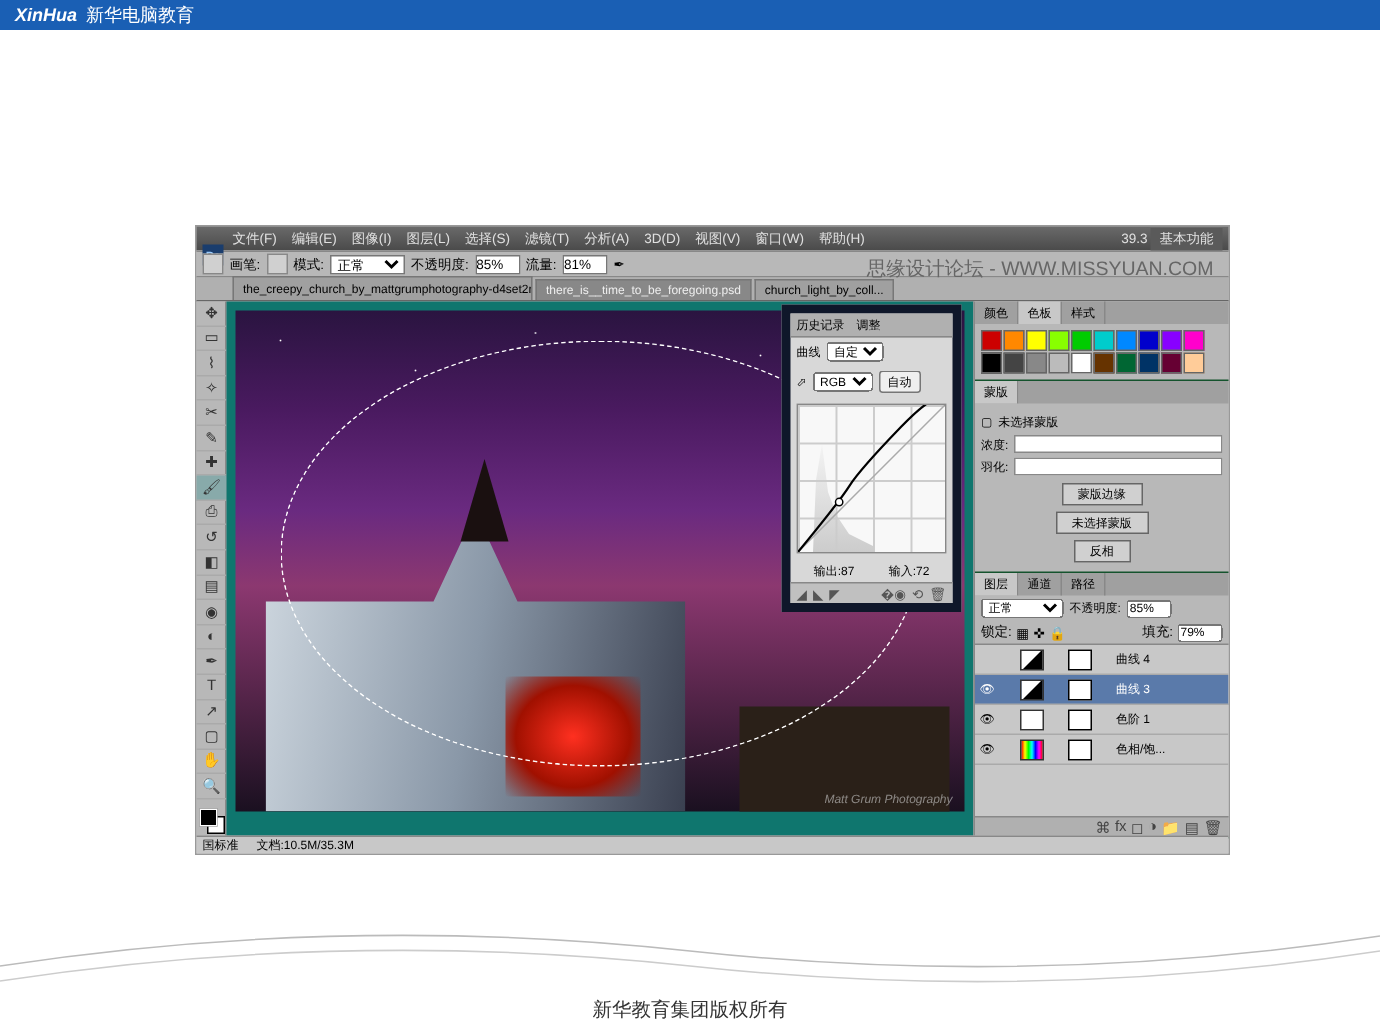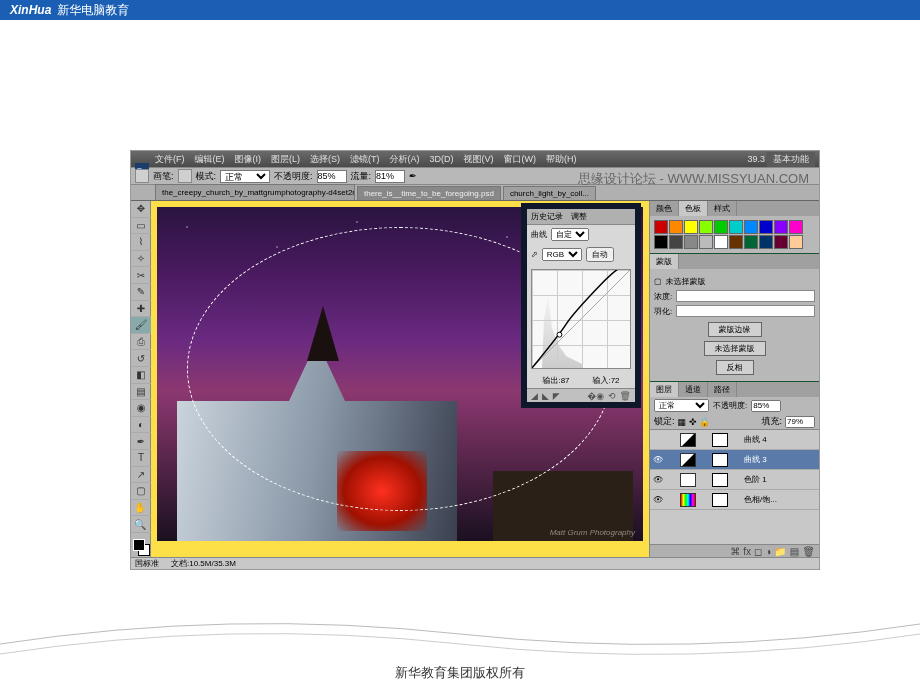--- a/index.html
+++ b/index.html
@@ -29,21 +29,21 @@
 
 .workarea { position: relative; height: calc(100% - 60px); background: #b0b0b0; }
 
 .toolbox { position: absolute; left: 0; top: 0; width: 20px; background: #b8b8b8; border-right: 1px solid #888; height: 100%; display: flex; flex-direction: column; }
 .toolbox .tool { width: 20px; height: 18px; display: flex; align-items: center; justify-content: center; font-size: 10px; border-bottom: 1px solid #aaa; color: #333; cursor: pointer; }
 .toolbox .tool.sel { background: #8aa; }
 .toolbox .fgbg { margin-top: 4px; height: 24px; position: relative; }
 .toolbox .fg { position: absolute; left: 2px; top: 2px; width: 12px; height: 12px; background: #000; border: 1px solid #fff; }
 .toolbox .bg { position: absolute; left: 7px; top: 7px; width: 12px; height: 12px; background: #fff; border: 1px solid #000; }
 
-.canvas { position: absolute; left: 20px; top: 0; right: 170px; bottom: 0; background: #fde047; overflow: hidden; }
+.canvas { position: absolute; left: 20px; top: 0; right: 170px; bottom: 0; background: #0f766e; overflow: hidden; }
 .photo { position: absolute; left: 6px; top: 6px; right: 6px; bottom: 18px; background: linear-gradient(180deg,#2a1440 0%,#4a1a60 20%,#6a2a80 40%,#8c3870 55%,#1a1020 100%); }
 .sky-stars { position: absolute; inset: 0; background-image: radial-gradient(1px 1px at 30px 20px,#fff,transparent),radial-gradient(1px 1px at 120px 40px,#fff,transparent),radial-gradient(1px 1px at 200px 15px,#fff,transparent),radial-gradient(1px 1px at 350px 30px,#fff,transparent); }
 .church { position: absolute; left: 20px; bottom: 0; width: 280px; height: 200px; background: linear-gradient(100deg,#cfd8e0 0%,#8a98a8 50%,#3a4050 100%); clip-path: polygon(0% 30%,40% 30%,50% 0%,60% 30%,100% 30%,100% 100%,0% 100%); }
 .steeple { position: absolute; left: 150px; bottom: 180px; width: 0; height: 0; border-left: 16px solid transparent; border-right: 16px solid transparent; border-bottom: 55px solid #1a1010; }
 .porch-glow { position: absolute; left: 180px; bottom: 10px; width: 90px; height: 80px; background: radial-gradient(ellipse at center,#ff3020 0%,#a01000 60%,transparent 100%); }
 .side-bldg { position: absolute; right: 10px; bottom: 0; width: 140px; height: 70px; background: #2a2018; }
 .ellipse-sel { position: absolute; left: 30px; top: 20px; right: 30px; bottom: 30px; border: 1px dashed #fff; border-radius: 50%; }
 .watermark { position: absolute; right: 8px; bottom: 4px; font-size: 8px; color: #ccc; opacity: .6; font-style: italic; }
 
 .curves-panel { position: absolute; right: 178px; top: 2px; width: 120px; background: #d8d8d8; border: 6px solid #0f172a; font-size: 8px; }

